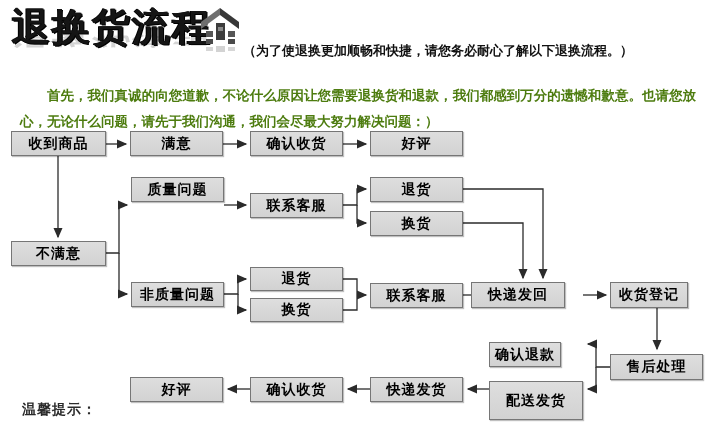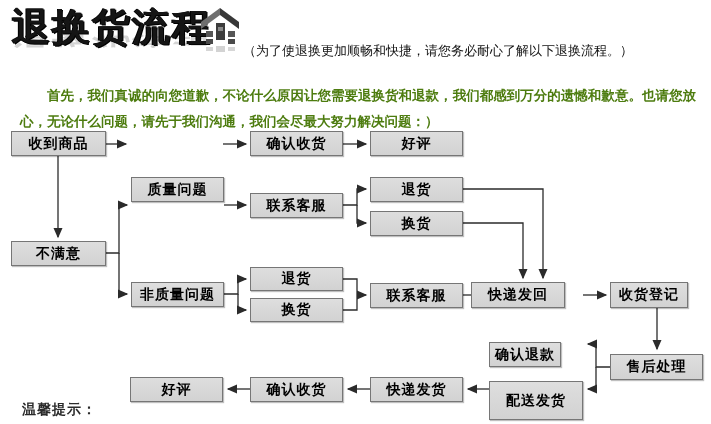--- a/index.html
+++ b/index.html
@@ -16,21 +16,21 @@
     white-space:nowrap; line-height:1.05;
   }
   .title-reflect {
     font-size:38px; font-weight:900; letter-spacing:2px; white-space:nowrap;
     transform:scaleY(-0.75); transform-origin:top;
     color:#151515; opacity:0.18; height:18px; overflow:hidden; line-height:1.05;
   }
   .logo { position:absolute; left:200px; top:7px; width:40px; height:52px; }
   .subtitle {
     position:absolute; left:243px; top:42px;
-    font-size:13px; font-weight:400; color:#111; white-space:nowrap;
+    font-size:13px; font-weight:700; color:#111; white-space:nowrap;
   }
 
   
   .intro {
     position:absolute; left:20px; top:82px; width:676px;
     font-size:13.5px; font-weight:700; color:#4d7c0f;
     line-height:26px; text-indent:2em; text-align:justify;
   }
 
   
@@ -122,20 +122,21 @@
       <polyline points="610,367 596,367 596,344 588,344" marker-end="url(#ah)"></polyline>
       <polyline points="596,367 596,389 588,389" marker-end="url(#ah)"></polyline>
 
       <path d="M489,389 H468" marker-end="url(#ah)"></path>
       <path d="M370,389 H348" marker-end="url(#ah)"></path>
       <path d="M250,389 H228" marker-end="url(#ah)"></path>
     </g>
   </svg>
 
   <div class="node" style="left:11px;top:131px;width:95px;height:25px">收到商品</div>
+  <div class="node" style="left:130px;top:131px;width:93px;height:25px">满意</div>
   <div class="node" style="left:250px;top:131px;width:93px;height:25px">确认收货</div>
   <div class="node" style="left:370px;top:131px;width:93px;height:25px">好评</div>
 
   <div class="node" style="left:131px;top:177px;width:93px;height:25px">质量问题</div>
   <div class="node" style="left:250px;top:193px;width:93px;height:25px">联系客服</div>
   <div class="node" style="left:370px;top:177px;width:93px;height:25px">退货</div>
   <div class="node" style="left:370px;top:211px;width:93px;height:25px">换货</div>
 
   <div class="node" style="left:11px;top:241px;width:95px;height:25px">不满意</div>
   <div class="node" style="left:131px;top:282px;width:93px;height:25px">非质量问题</div>

